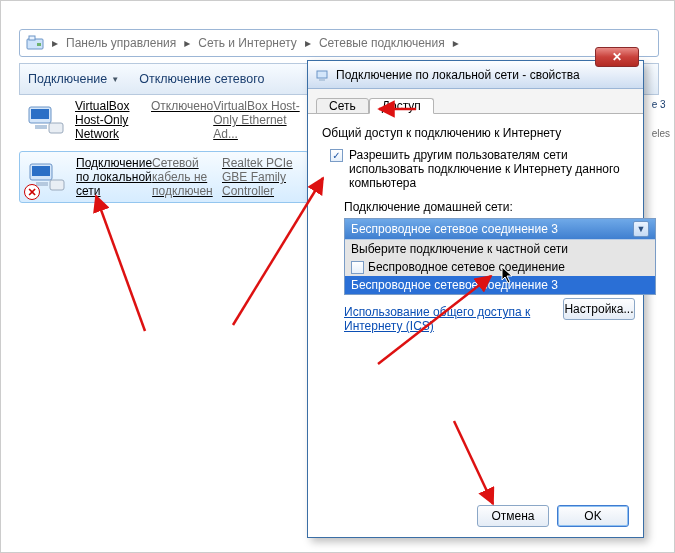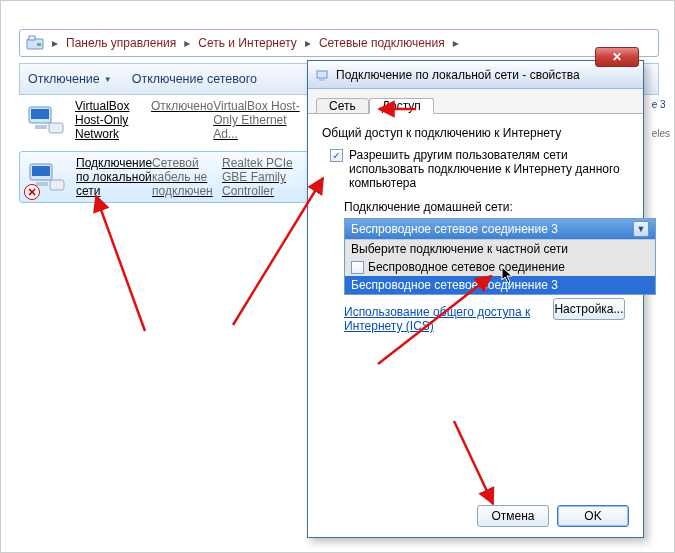--- a/index.html
+++ b/index.html
@@ -24,21 +24,21 @@
     background: #fff;
     display: flex;
     align-items: center;
     padding: 0 6px;
     gap: 6px;
   }
   .addr-icon {
     width: 18px; height: 18px;
     display: inline-flex; align-items: center; justify-content: center;
   }
-  .crumb { color: #7f1d1d; }
+  .crumb { color: #737373; }
   .chev { color: #555; padding: 0 2px; }
   
   .toolbar {
     position: absolute;
     left: 18px; top: 62px;
     width: 640px; height: 32px;
     background: linear-gradient(#f7fbff, #dfeaf6);
     border: 1px solid #b7c9de;
     display: flex;
     align-items: center;
@@ -167,21 +167,21 @@
     color:#2b4f80;display:flex;align-items:center;justify-content:center;font-size:9px;
   }
   .combo-list {
     border-top:1px solid #b9cde6;
     background:#e5e5e5;
   }
   .combo-opt { padding:2px 6px; display:flex; align-items:center;}
   .combo-opt.hl { background:#2a6fd6;color:#fff;}
   .link { color:#0b4fb5; text-decoration:underline; margin-left:22px; display:inline-block; margin-top:10px; max-width:190px;}
   .settings-btn {
-    position:absolute; right:18px; top:184px;
+    position:absolute; right:8px; top:184px;
     font-size:12px;
     text-align:center;
   }
   .btnrow {
     position:absolute; right:14px; bottom:10px;
     display:flex; gap:8px;
   }
   .wbtn {
     min-width:72px;height:22px;
     border:1px solid #8ba7c7;
@@ -222,21 +222,21 @@
   <span class="crumb">Панель управления</span>
   <span class="chev">▸</span>
   <span class="crumb">Сеть и Интернету</span>
   <span class="chev">▸</span>
   <span class="crumb">Сетевые подключения</span>
   <span class="chev">▸</span>
 </div>
 
 <div class="toolbar">
   <span class="btn">
-    <span>Отключение</span>
+    <span>Подключение</span>
     <span class="drop-tri">▼</span>
   </span>
   <span class="btn">
     <span>Отключение сетевого</span>
   </span>
 </div>
 
 <div class="netlist">
   <div class="netitem">
     <span class="icon">

